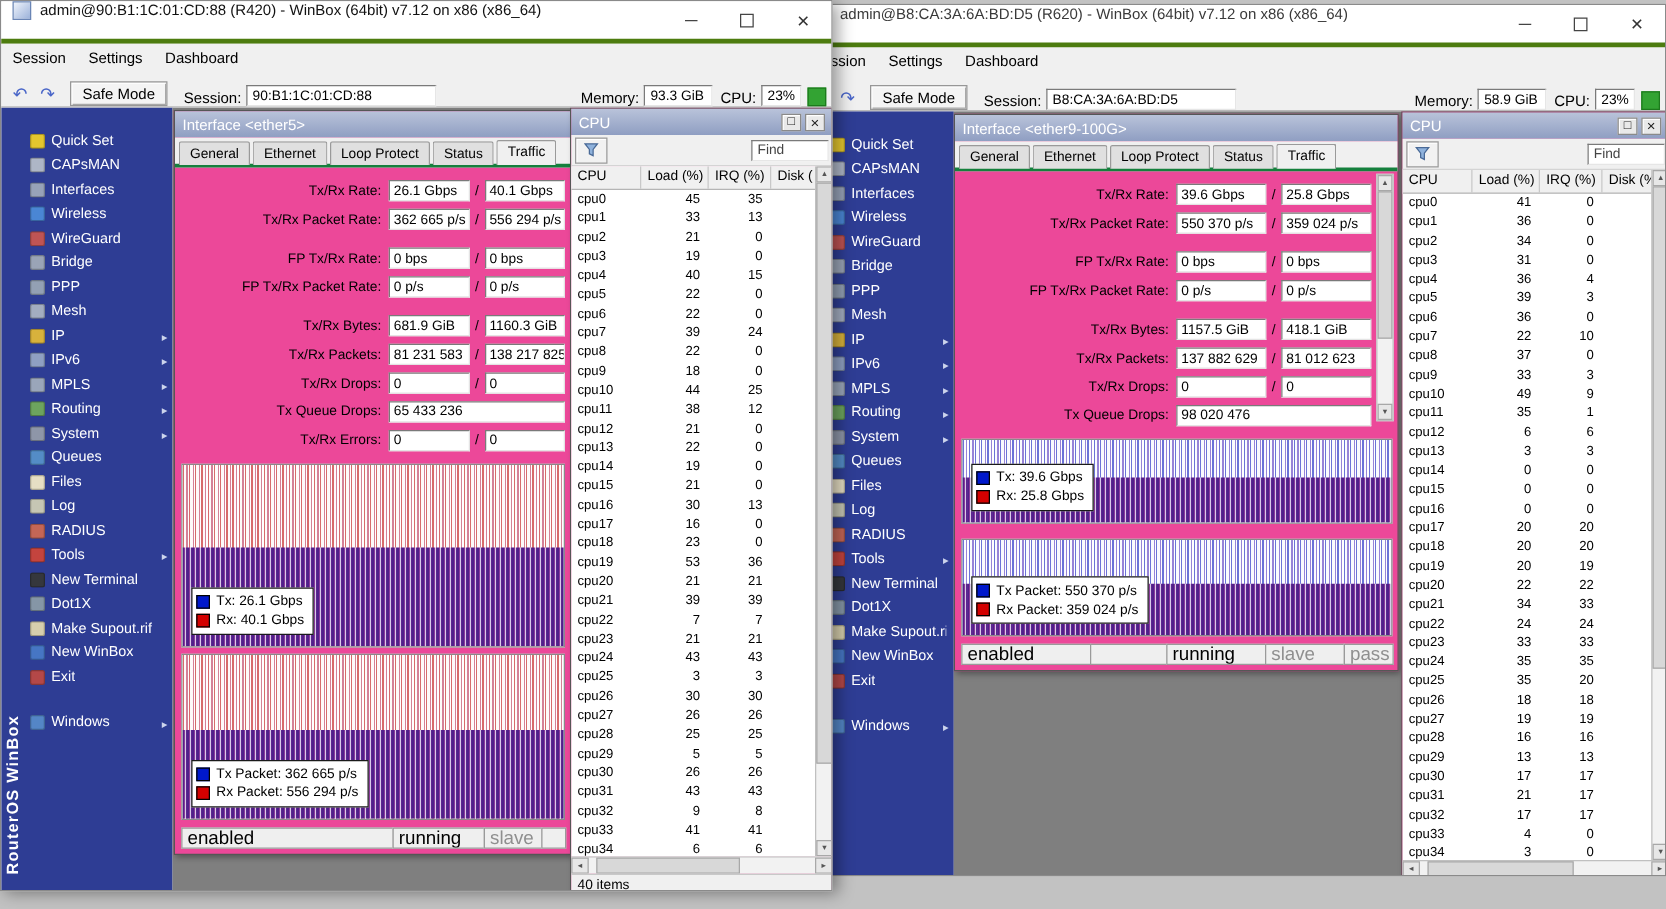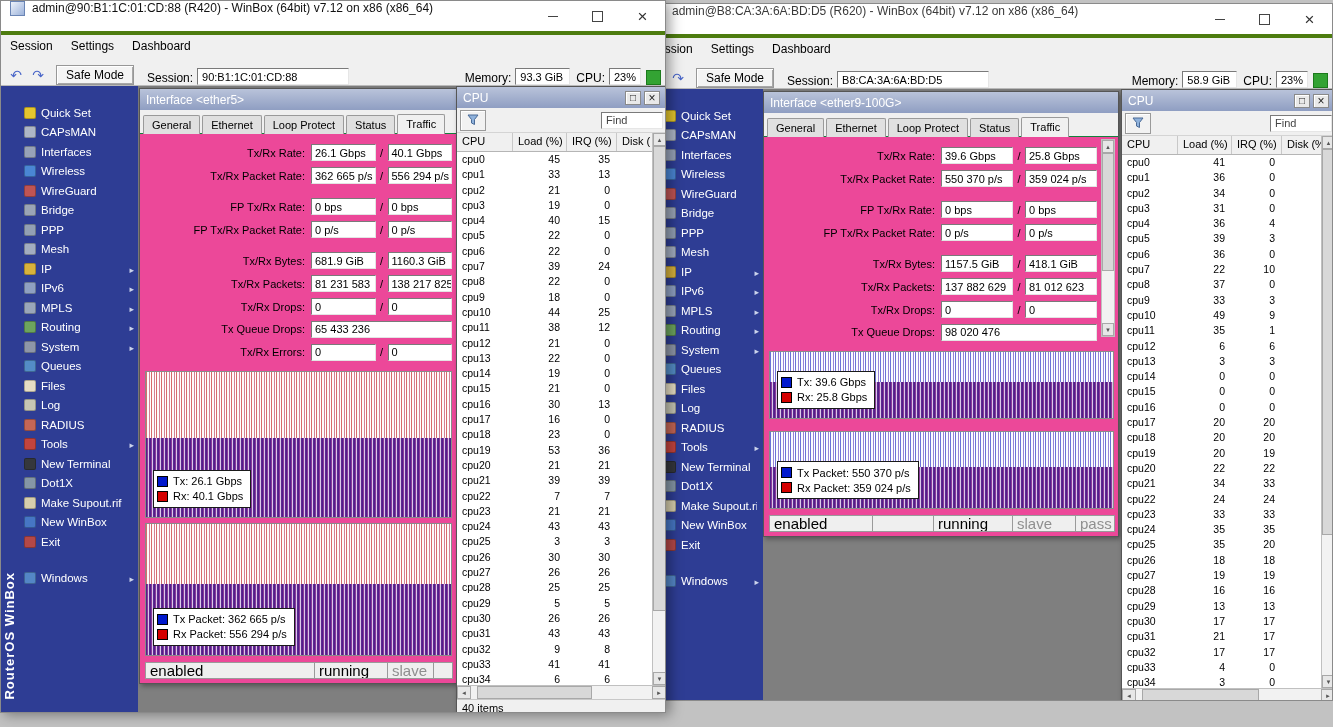--- a/index.html
+++ b/index.html
@@ -67,21 +67,21 @@
   .cwb{width:16px;height:14px;background:#e9e9e9;border:1px solid #8a8a8a;box-shadow:inset 1px 1px 0 #fff;
        display:flex;align-items:center;justify-content:center;font-size:9px;color:#222;box-sizing:border-box}
   .cwb-max::before{content:"□";font-size:10px}
   .cwb-close::before{content:"×";font-size:12px}
 
   
   .win-left .iface-win{left:1px;top:2px;width:318px;height:596px}
   .win-right .iface-win{left:0;top:2px;width:356px;height:446px}
 
   .tabbar{height:24px;min-height:24px;display:flex;align-items:flex-end;padding:3px 3px 0;background:#f0f0f0;
-          border-bottom:1px solid #15803d;box-sizing:border-box}
+          border-bottom:3px solid #15803d;box-sizing:border-box}
   .tab{font-size:11px;padding:3px 8px 3px;border:1px solid #9a9a9a;border-bottom:none;background:#e0e0e0;
        margin-right:2px;border-radius:2px 2px 0 0;position:relative;bottom:-1px;white-space:nowrap}
   .tab.active{background:#f0f0f0;padding-bottom:4px;z-index:2}
 
   .iface-content{flex:1;padding:8px 4px 4px 5px;overflow:hidden;display:flex;flex-direction:column;position:relative}
   .fgroup{margin-bottom:8px}
   .fgroup.tight{margin-bottom:0}
   .frow{display:flex;align-items:center;height:21px;margin-bottom:2px}
   .flabel{width:160px;text-align:right;padding-right:6px;font-size:11px;white-space:nowrap;flex-shrink:0}
   .win-right .flabel{width:166px}

